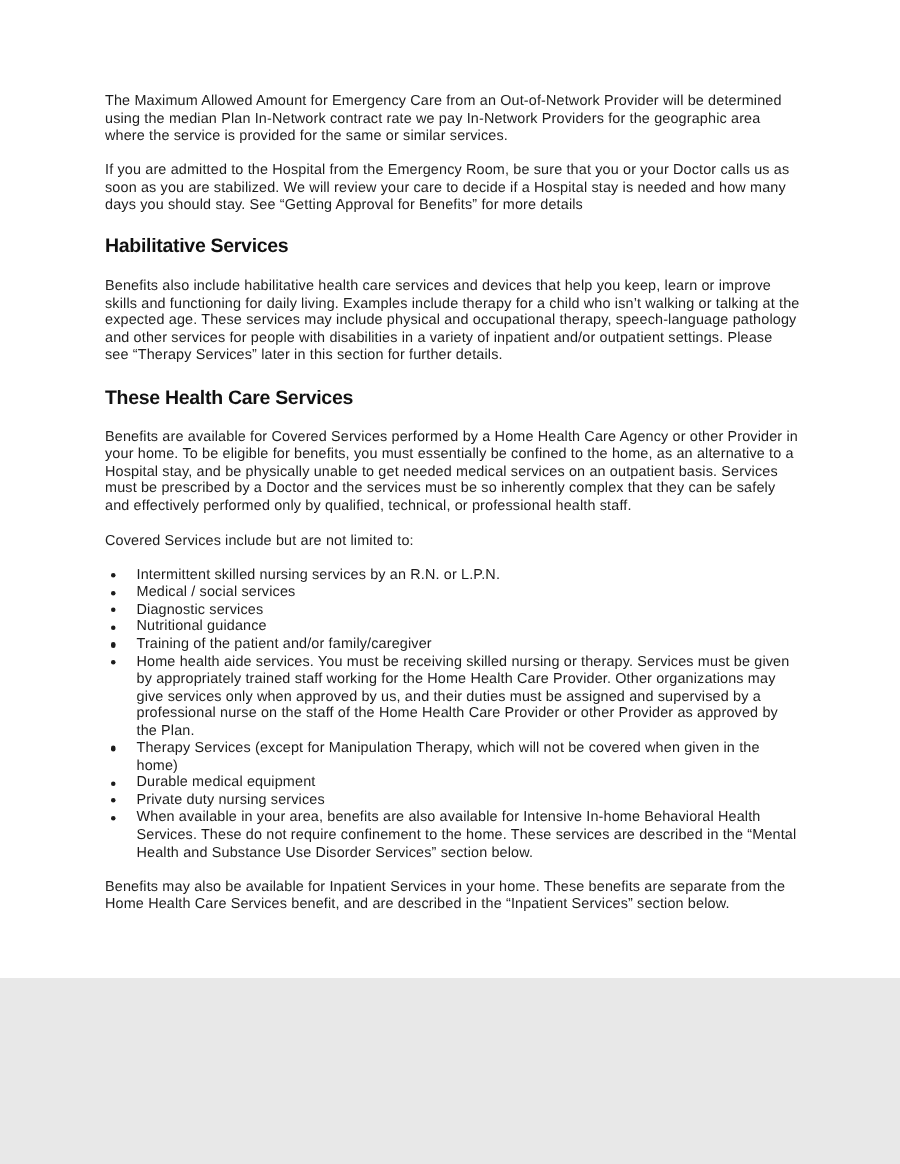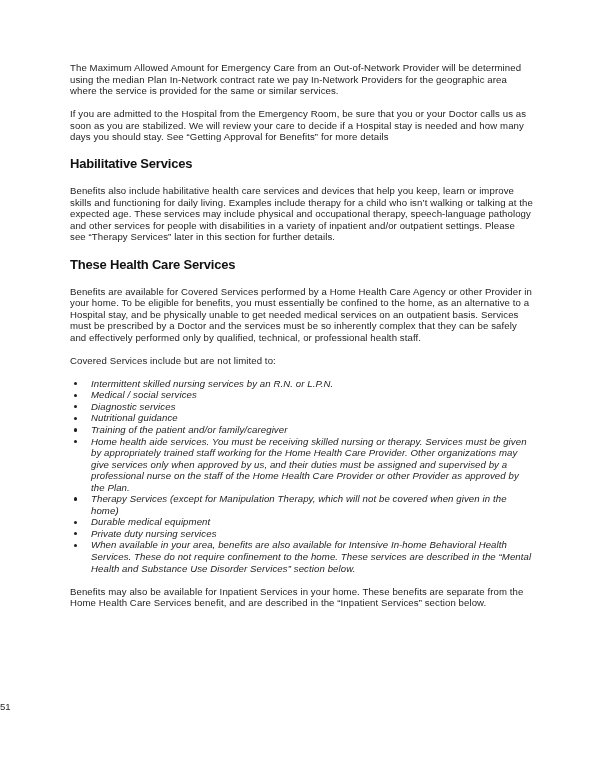--- a/index.html
+++ b/index.html
@@ -3,21 +3,21 @@
 <meta charset="utf-8">
 <style>
   html, body {
     margin: 0;
     padding: 0;
     background: #e8e8e8;
   }
   .page {
     position: relative;
     width: 600px;
-    height: 776px;
+    height: 652px;
     margin: 0 auto;
     background: #ffffff;
     font-family: "Liberation Sans", sans-serif;
     color: #1d1d1d;
     overflow: hidden;
   }
   .content {
     position: absolute;
     top: 62px;
     left: 70px;
@@ -40,21 +40,20 @@
   }
   ul.bullet-list {
     margin: 0 0 11.5px 0;
     padding: 0 0 0 21px;
     list-style: none;
   }
   ul.bullet-list li {
     position: relative;
     margin: 0;
     padding: 0;
-    font-style: italic;
   }
   ul.bullet-list li::before {
     content: "";
     position: absolute;
     left: -17px;
     top: 4.2px;
     width: 3.4px;
     height: 3.4px;
     border-radius: 50%;
     background: #1d1d1d;

